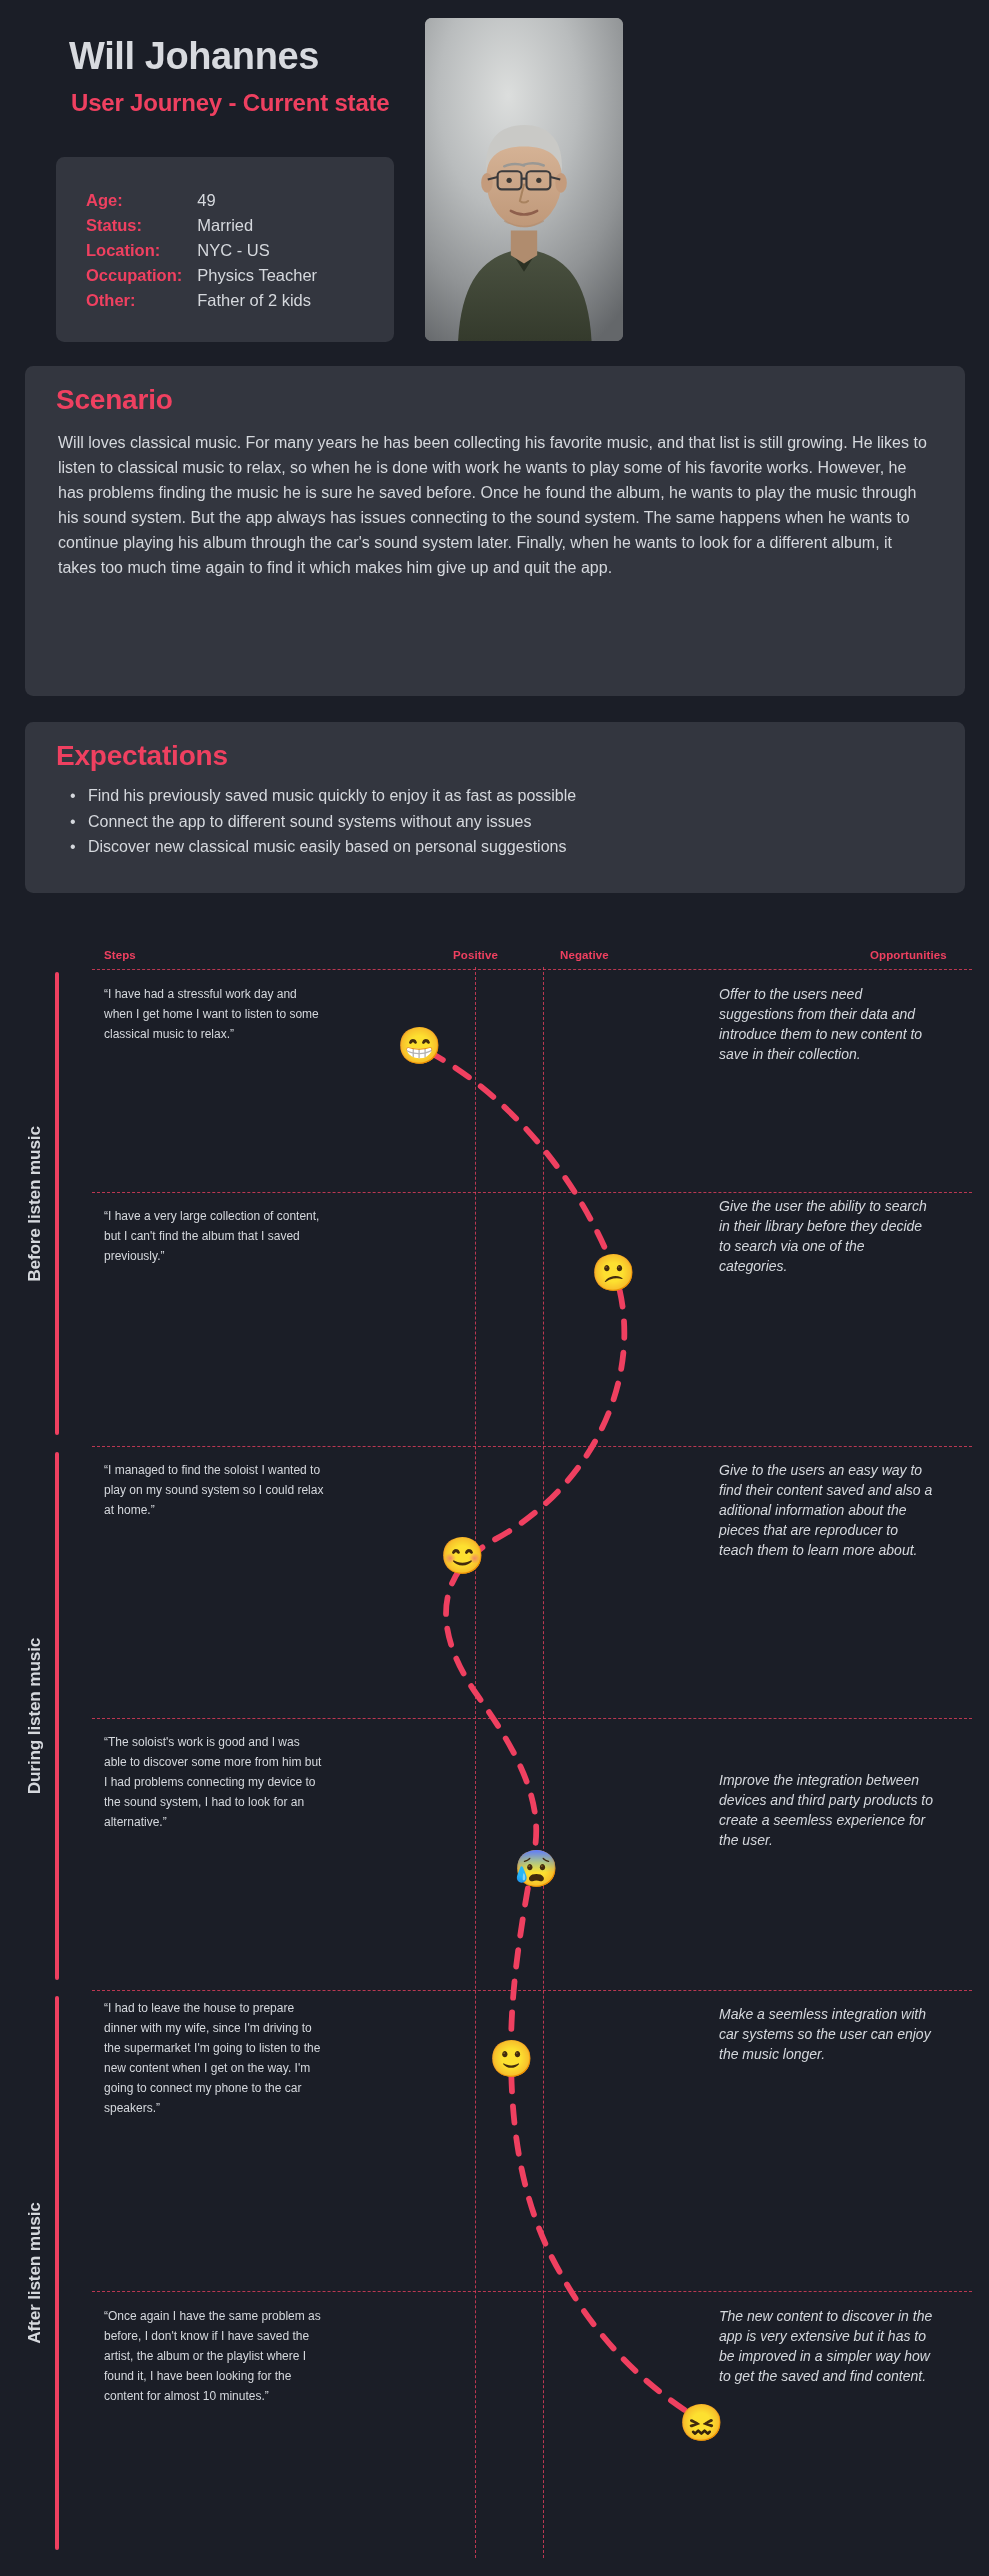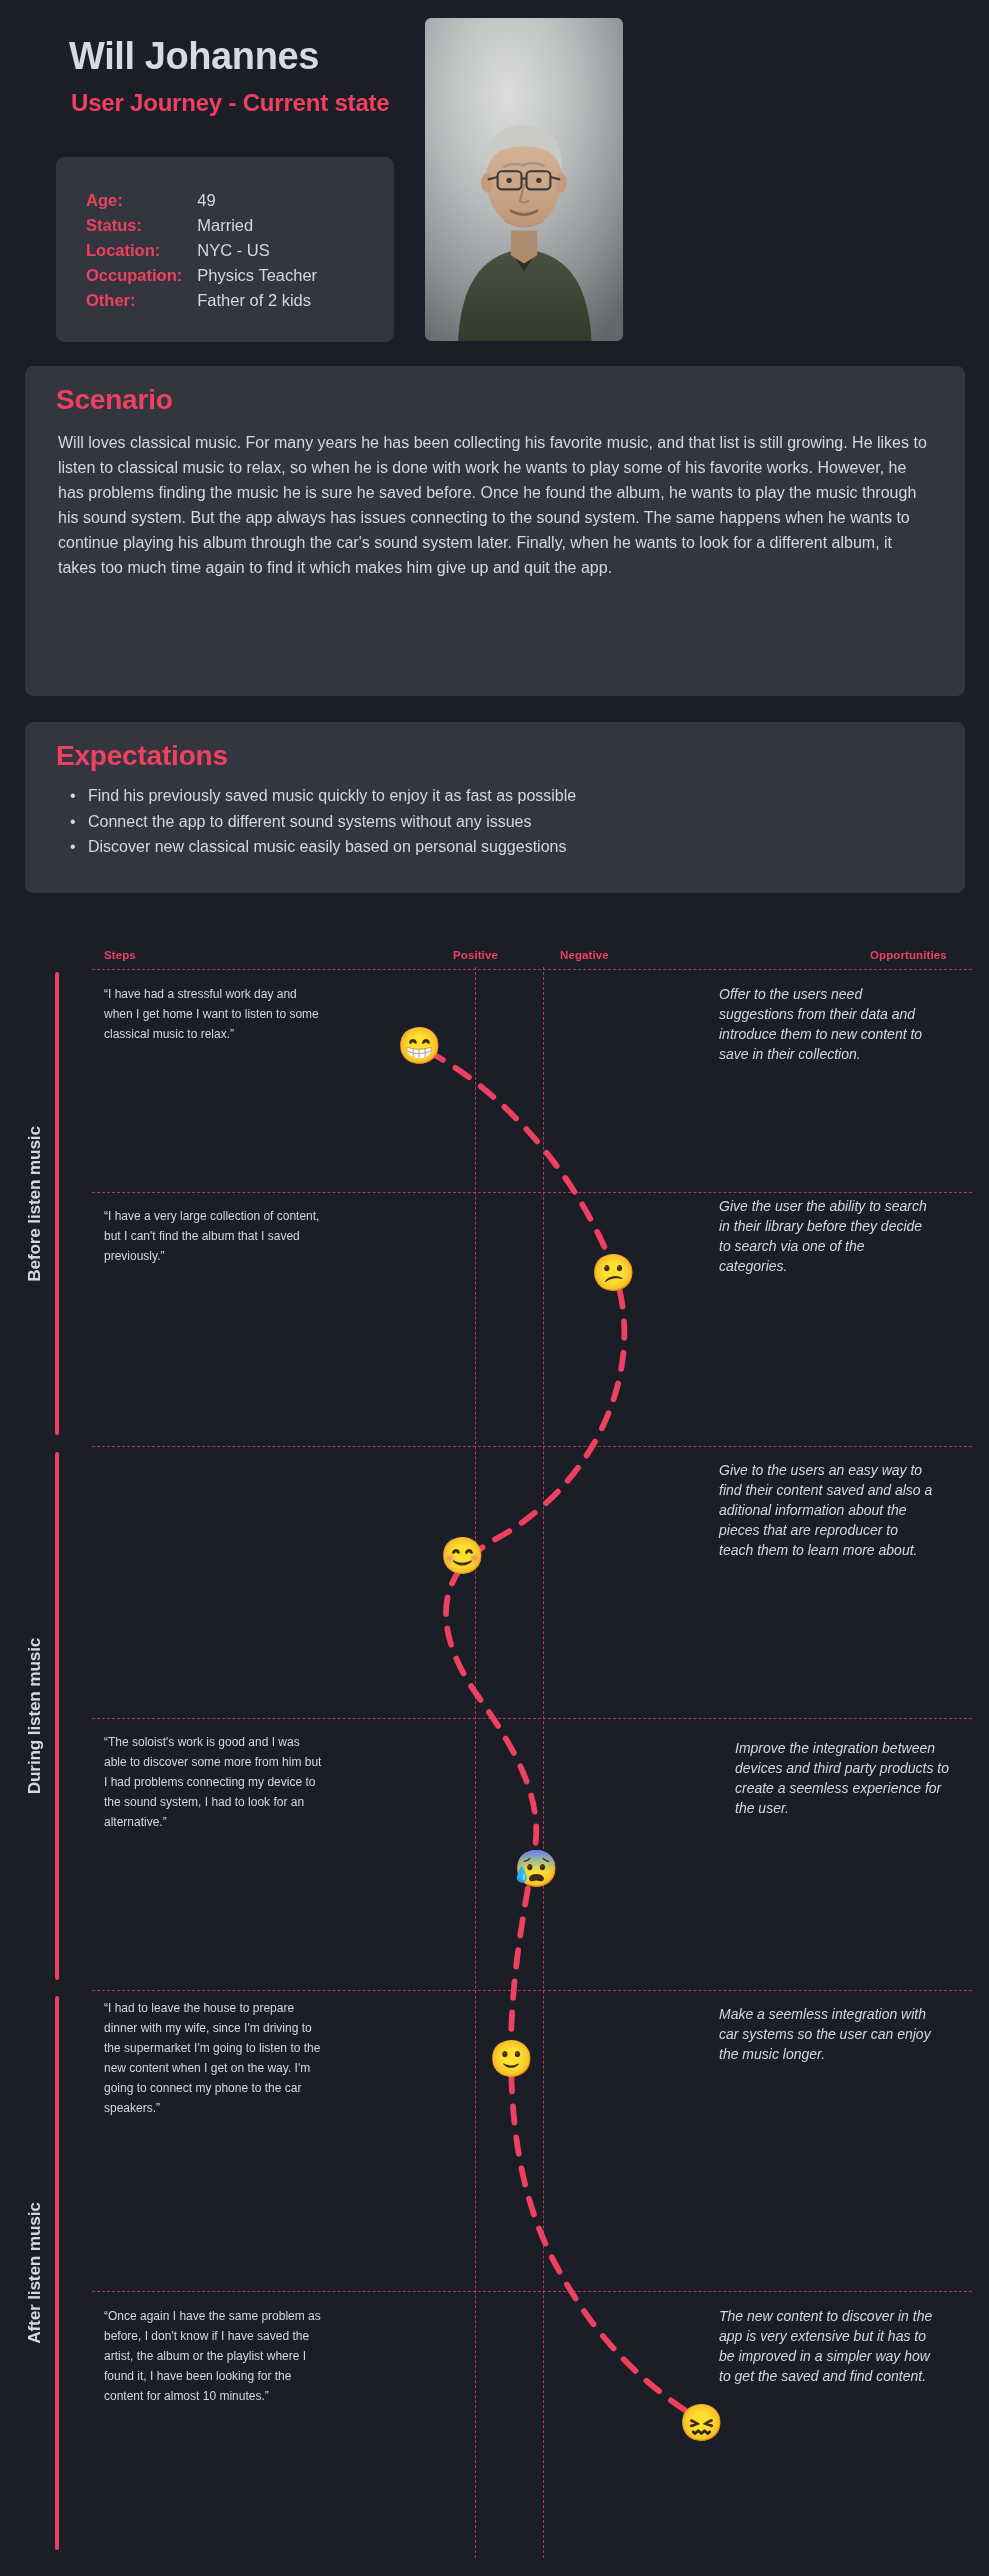--- a/index.html
+++ b/index.html
@@ -236,28 +236,29 @@
 
   <div class="hsep" style="top:56px;"></div>
   <div class="hsep" style="top:279px;"></div>
   <div class="hsep" style="top:533px;"></div>
   <div class="hsep" style="top:805px;"></div>
   <div class="hsep" style="top:1077px;"></div>
   <div class="hsep" style="top:1378px;"></div>
 
   <div class="cell-quote" style="top:71px;">“I have had a stressful work day and when I get home I want to listen to some classical music to relax.”</div>
   <div class="cell-quote" style="top:293px;">“I have a very large collection of content, but I can't find the album that I saved previously.”</div>
+  <div class="cell-quote" style="top:547px;">“I managed to find the soloist I wanted to play on my sound system so I could relax at home.”</div>
   <div class="cell-quote" style="top:819px;">“The soloist's work is good and I was able to discover some more from him but I had problems connecting my device to the sound system, I had to look for an alternative.”</div>
   <div class="cell-quote" style="top:1085px;">“I had to leave the house to prepare dinner with my wife, since I'm driving to the supermarket I'm going to listen to the new content when I get on the way. I'm going to connect my phone to the car speakers.”</div>
   <div class="cell-quote" style="top:1393px;">“Once again I have the same problem as before, I don't know if I have saved the artist, the album or the playlist where I found it, I have been looking for the content for almost 10 minutes.”</div>
 
   <div class="cell-opp" style="top:71px;">Offer to the users need suggestions from their data and introduce them to new content to save in their collection.</div>
   <div class="cell-opp" style="top:283px;">Give the user the ability to search in their library before they decide to search via one of the categories.</div>
   <div class="cell-opp" style="top:547px;">Give to the users an easy way to find their content saved and also a aditional information about the pieces that are reproducer to teach them to learn more about.</div>
-  <div class="cell-opp" style="top:825px;margin-left:16px;">Improve the integration between devices and third party products to create a seemless experience for the user.</div>
+  <div class="cell-opp" style="top:857px;">Improve the integration between devices and third party products to create a seemless experience for the user.</div>
   <div class="cell-opp" style="top:1091px;">Make a seemless integration with car systems so the user can enjoy the music longer.</div>
   <div class="cell-opp" style="top:1393px;">The new content to discover in the app is very extensive but it has to be improved in a simpler way how to get the saved and find content.</div>
 
   <svg class="curve" viewBox="0 0 1200 2017">
     <path d="M 520 168
              C 600 210, 690 300, 740 420
              C 790 540, 730 690, 600 760
              C 520 805, 530 880, 580 950
              C 630 1020, 660 1080, 648 1140
              C 632 1230, 620 1300, 620 1380

